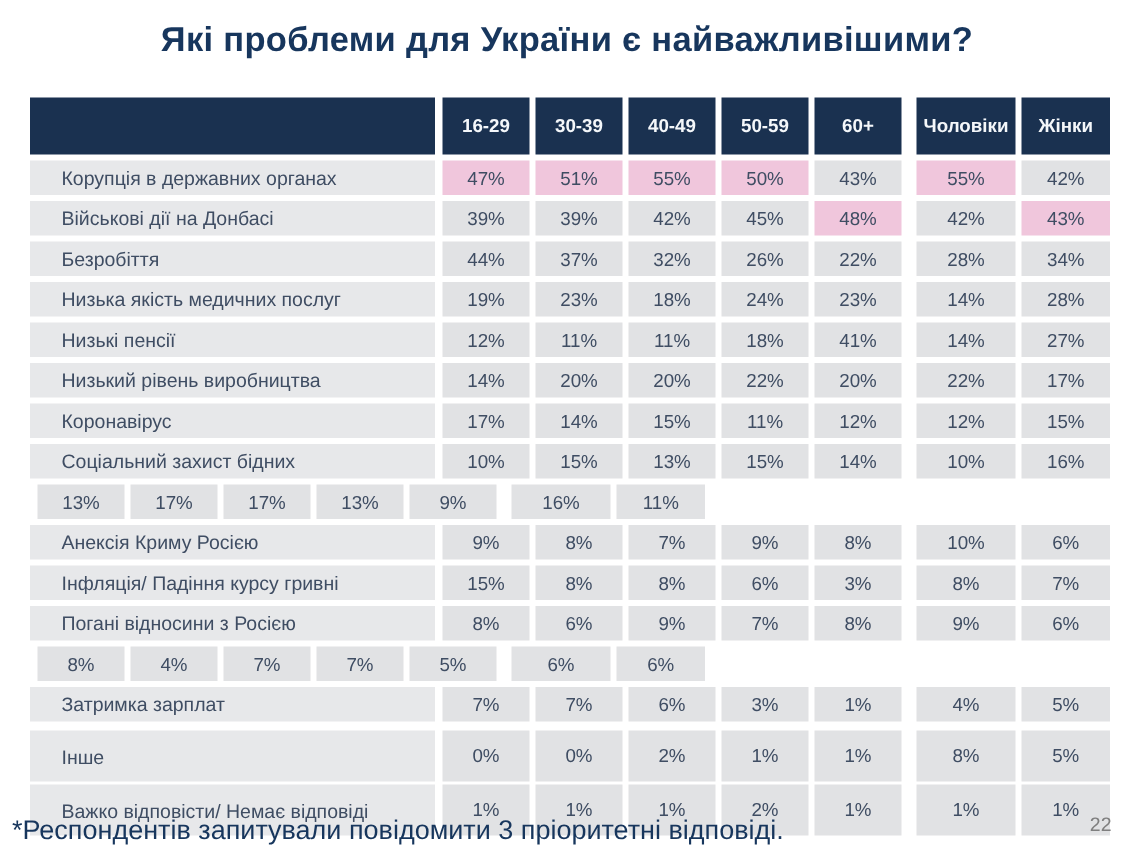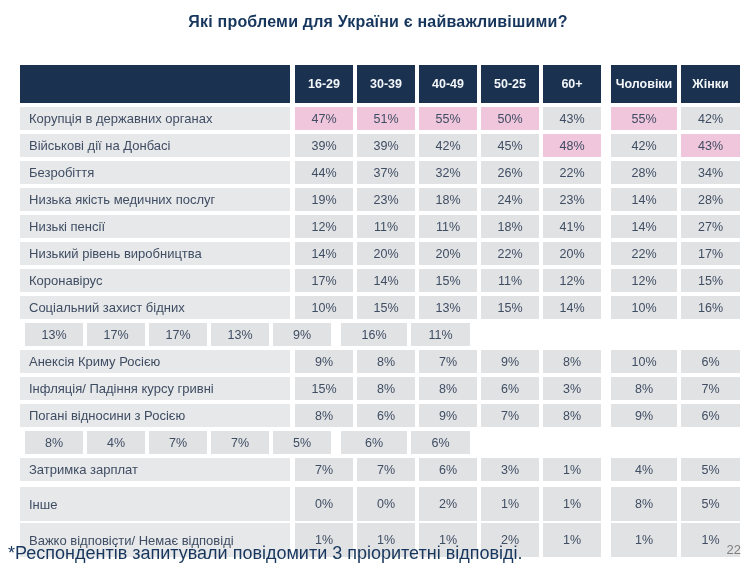--- a/index.html
+++ b/index.html
@@ -15,21 +15,21 @@
     background: #ffffff;
     overflow: hidden;
   }
   .title {
     position: absolute;
     top: 13px;
     left: 0;
     width: 100%;
     margin: 0;
     text-align: center;
-    font-size: 16px;
+    font-size: 23px;
     font-weight: bold;
     letter-spacing: 0.2px;
     color: var(--title-navy, #17365D);
   }
   .table {
     position: absolute;
     top: 65px;
     left: 20px;
     width: 720px;
   }
@@ -56,21 +56,21 @@
     justify-content: center;
     box-sizing: border-box;
     height: 23px;
     background: var(--row-gray, #E1E2E4);
     color: var(--body-text, #3F4D63);
     font-size: 12.5px;
   }
   .cell.label {
     width: 270px;
     justify-content: flex-start;
-    padding-left: 9px;
+    padding-left: 21px;
     background: var(--label-gray, #E7E8EA);
     font-size: 13px;
   }
   .hrow .cell.label { background: var(--header-navy, #1A3150); }
   .cell.v0 { width: 58px; margin-left: 5px; }
   .cell.v1, .cell.v2, .cell.v3, .cell.v4 { width: 58px; margin-left: 4px; }
   .cell.v5 { width: 66px; margin-left: 10px; }
   .cell.v6 { width: 59px; margin-left: 4px; }
   .cell.hl { background: var(--highlight-pink, #F0C6DC); }
   .row.small { margin-bottom: 2px; }
@@ -96,21 +96,21 @@
 
 <div class="slide">
   <h1 class="title">Які проблеми для України є найважливішими?</h1>
 
   <div class="table">
     <div class="hrow" id="header-row">
         <div class="cell label"></div>
         <div class="cell v0">16-29</div>
         <div class="cell v1">30-39</div>
         <div class="cell v2">40-49</div>
-        <div class="cell v3">50-25</div>
+        <div class="cell v3">50-59</div>
         <div class="cell v4">60+</div>
         <div class="cell v5">Чоловіки</div>
         <div class="cell v6">Жінки</div>
       </div>
     <div id="table-body">
         <div class="row">
           <div class="cell label">Корупція в державних органах</div>
           <div class="cell v0 hl">47%</div>
           <div class="cell v1 hl">51%</div>
           <div class="cell v2 hl">55%</div>

